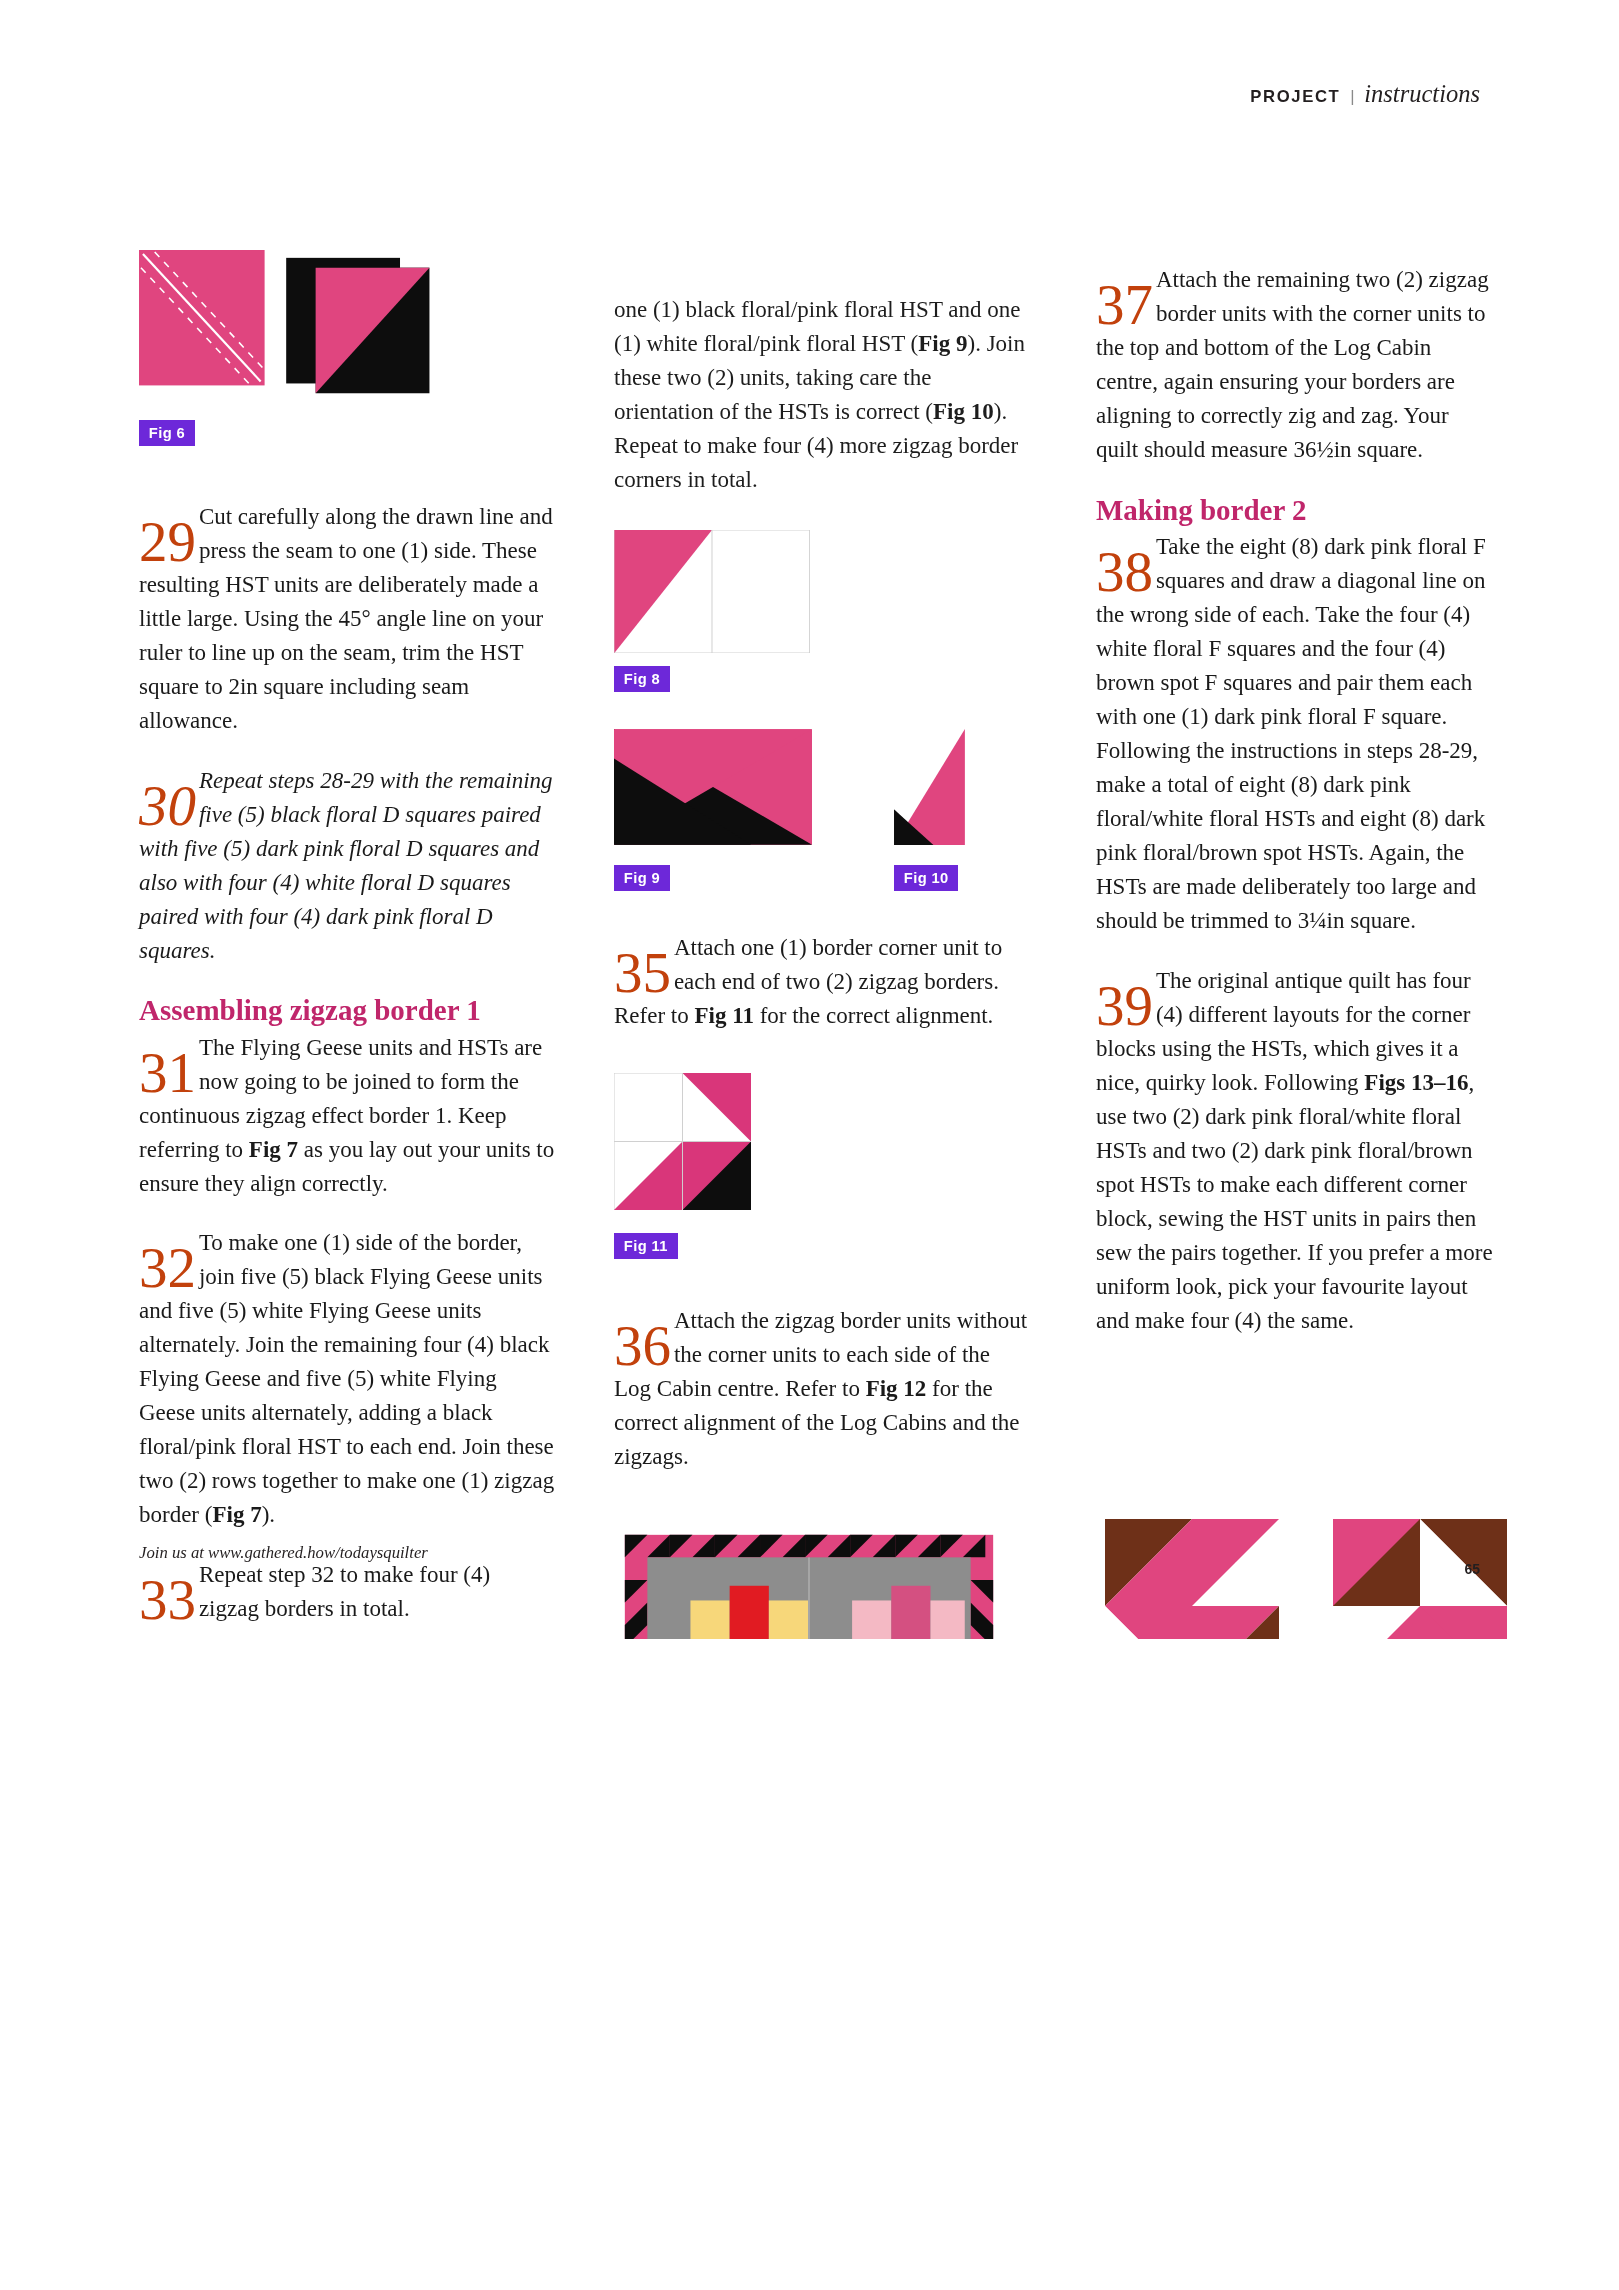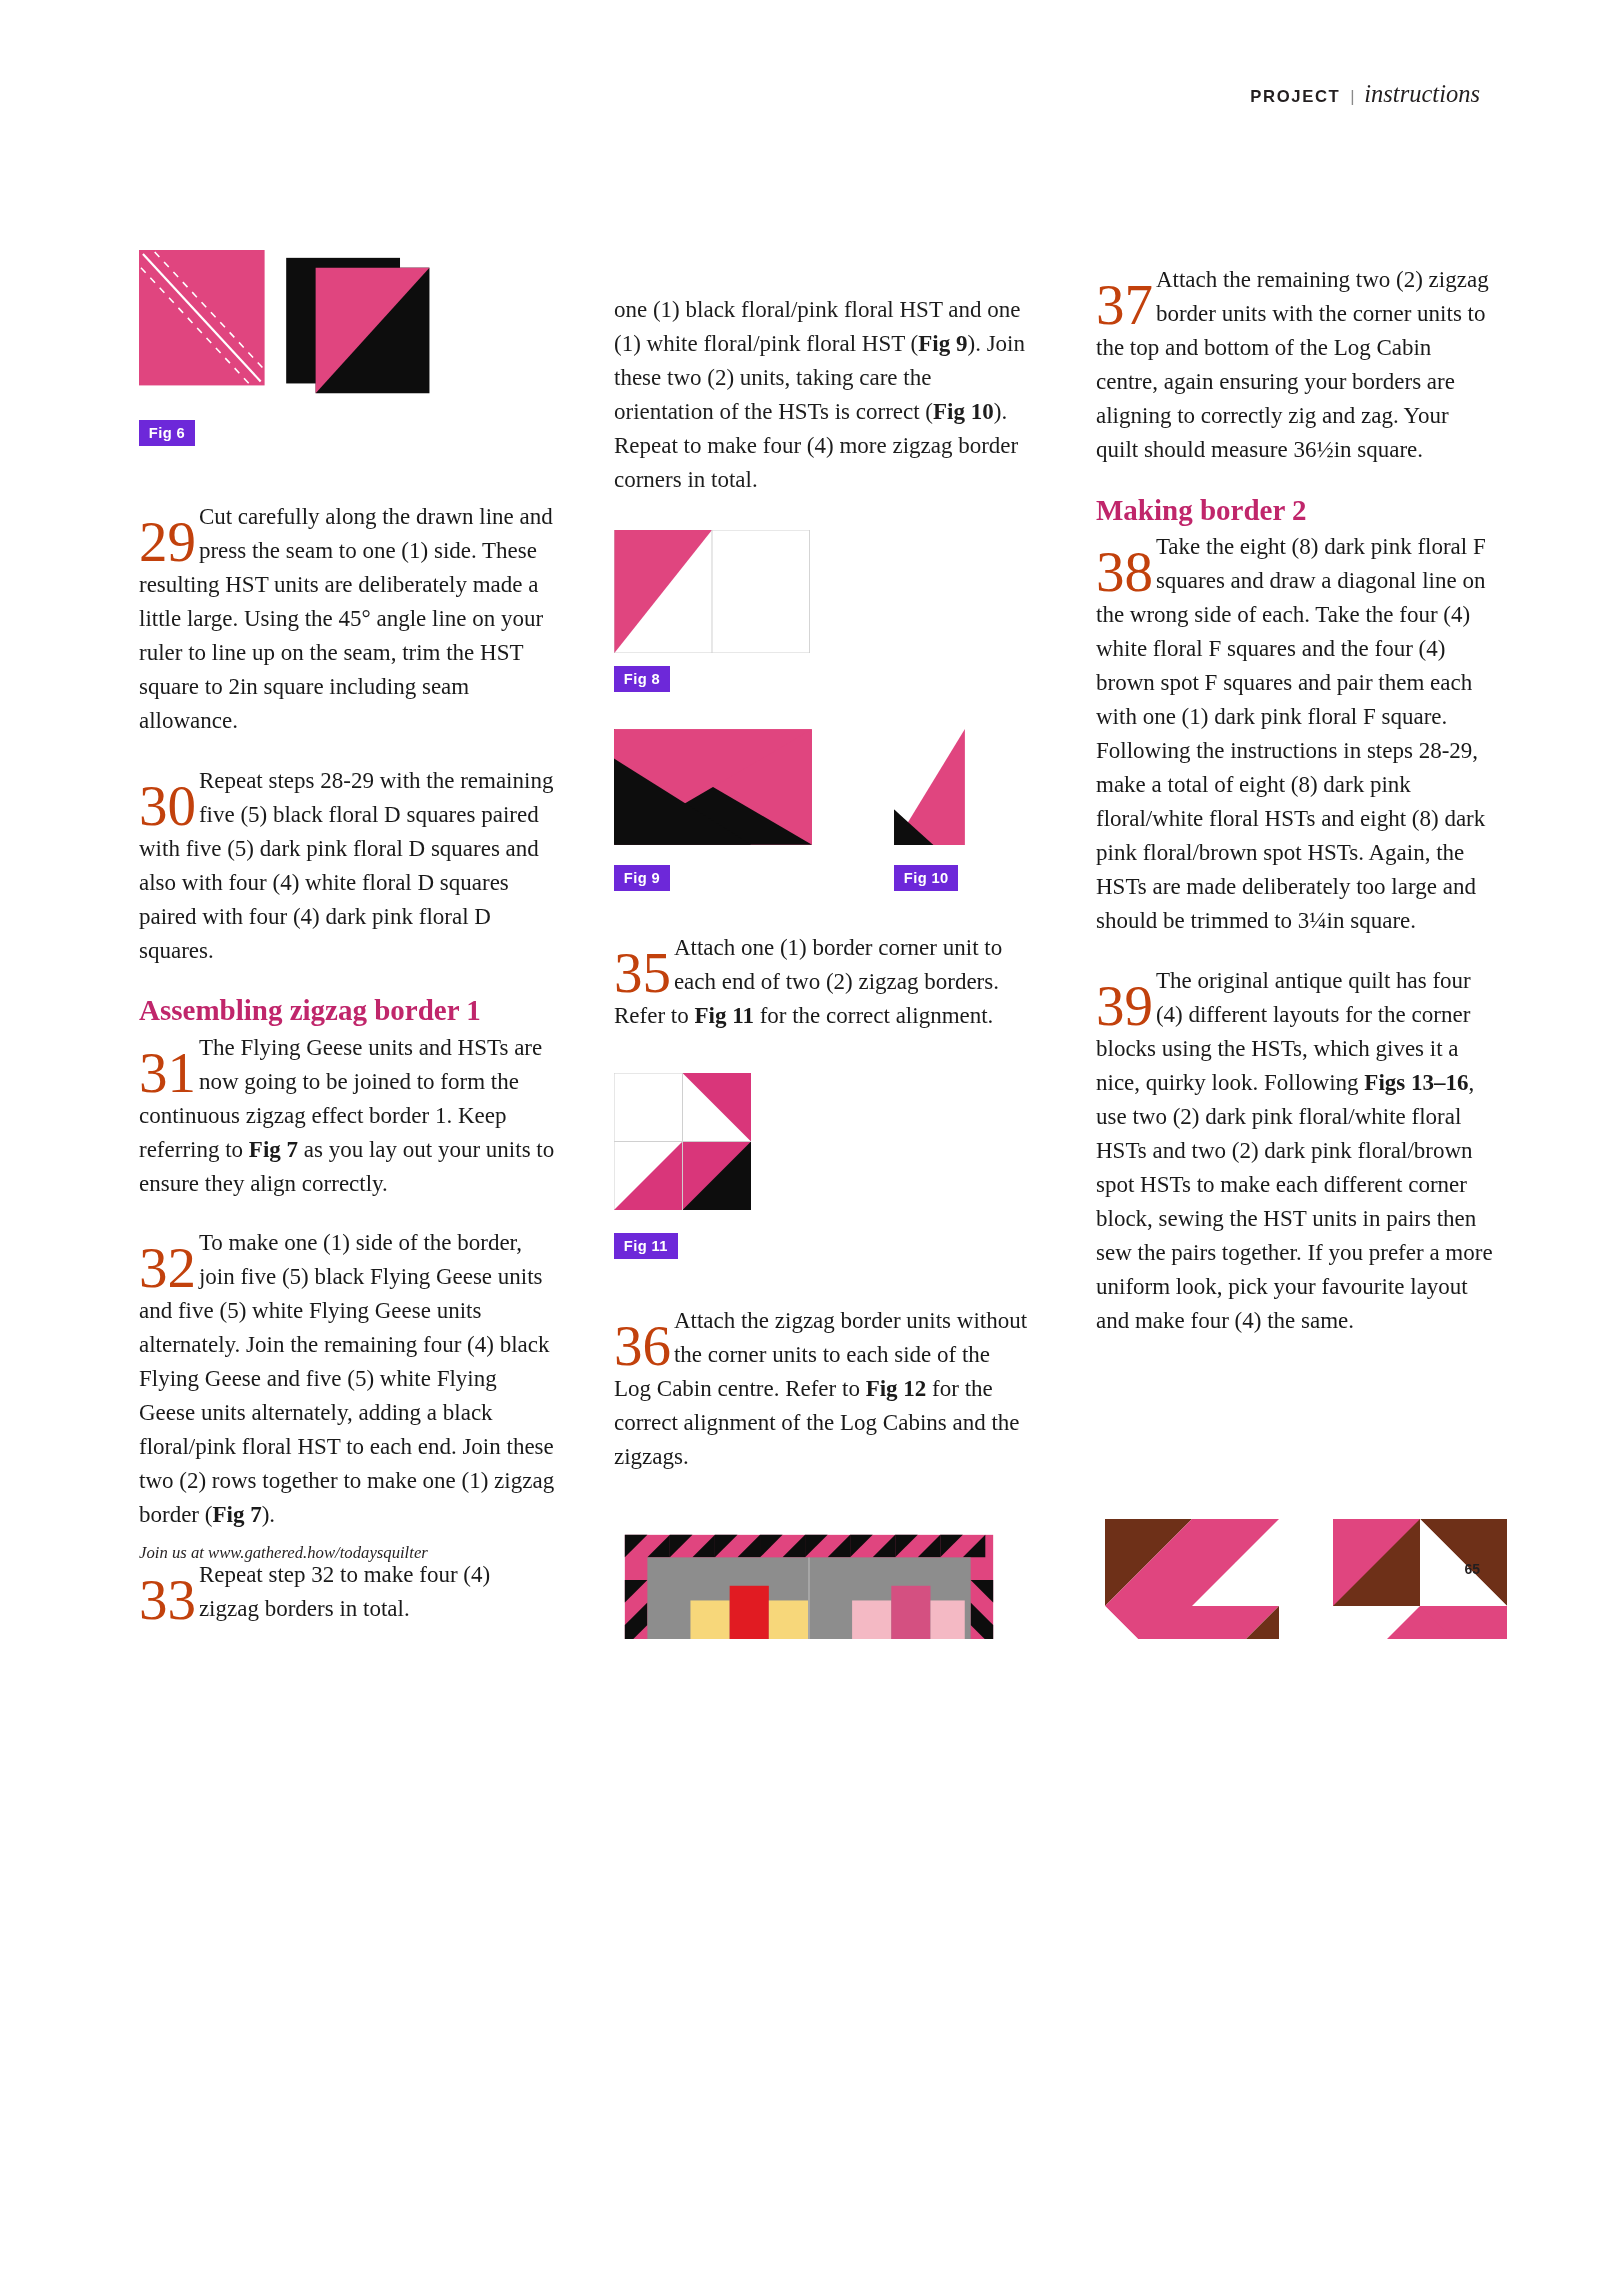--- a/index.html
+++ b/index.html
@@ -167,21 +167,21 @@
   <div class="fig" style="left:139px; top:412px;">
     <span class="figlabel">Fig 6</span>
   </div>
 
   <div class="col col-1" style="top:500px;">
     <div class="step">
       <span class="num">29</span>
       <span class="txt">Cut carefully along the drawn line and press the seam to one (1) side. These resulting HST units are deliberately made a little large. Using the 45° angle line on your ruler to line up on the seam, trim the HST square to 2in square including seam allowance.</span>
     </div>
 
-    <div class="step" style="margin-top:13.7px;">
+    <div class="step" style="margin-top:13.7px;font-style:italic;">
       <span class="num">30</span>
       <span class="txt">Repeat steps 28-29 with the remaining five (5) black floral D squares paired with five (5) dark pink floral D squares and also with four (4) white floral D squares paired with four (4) dark pink floral D squares.</span>
     </div>
 
     <h2 class="section">Assembling zigzag border 1</h2>
 
     <div class="step" style="margin-top:2px;">
       <span class="num">31</span>
       <span class="txt"><span>The Flying Geese units and HSTs are now going to be joined to form the continuous zigzag effect border 1. Keep referring to </span><b>Fig 7</b><span> as you lay out your units to ensure they align correctly.</span></span>
     </div>

